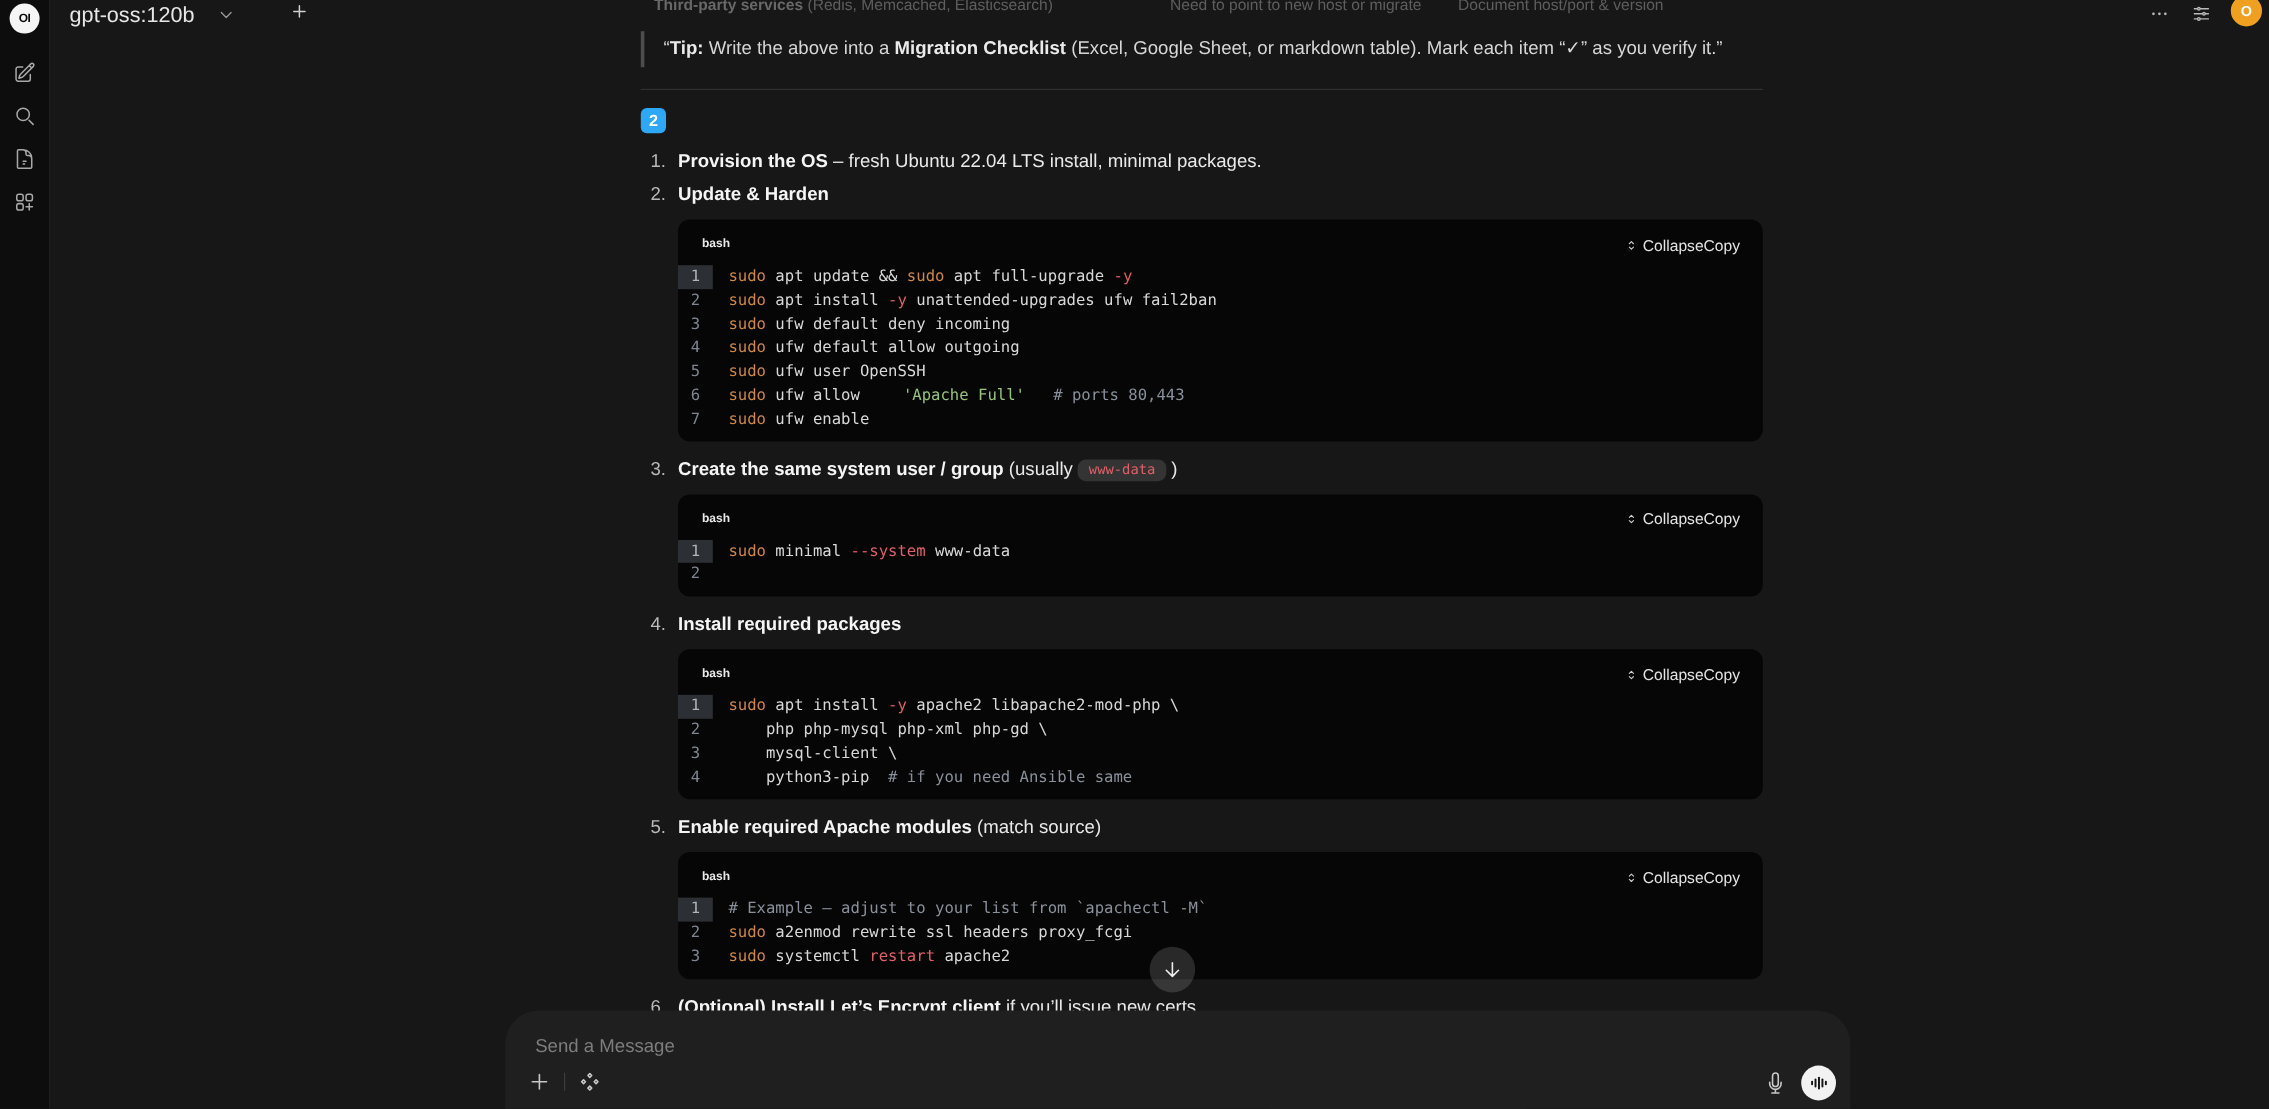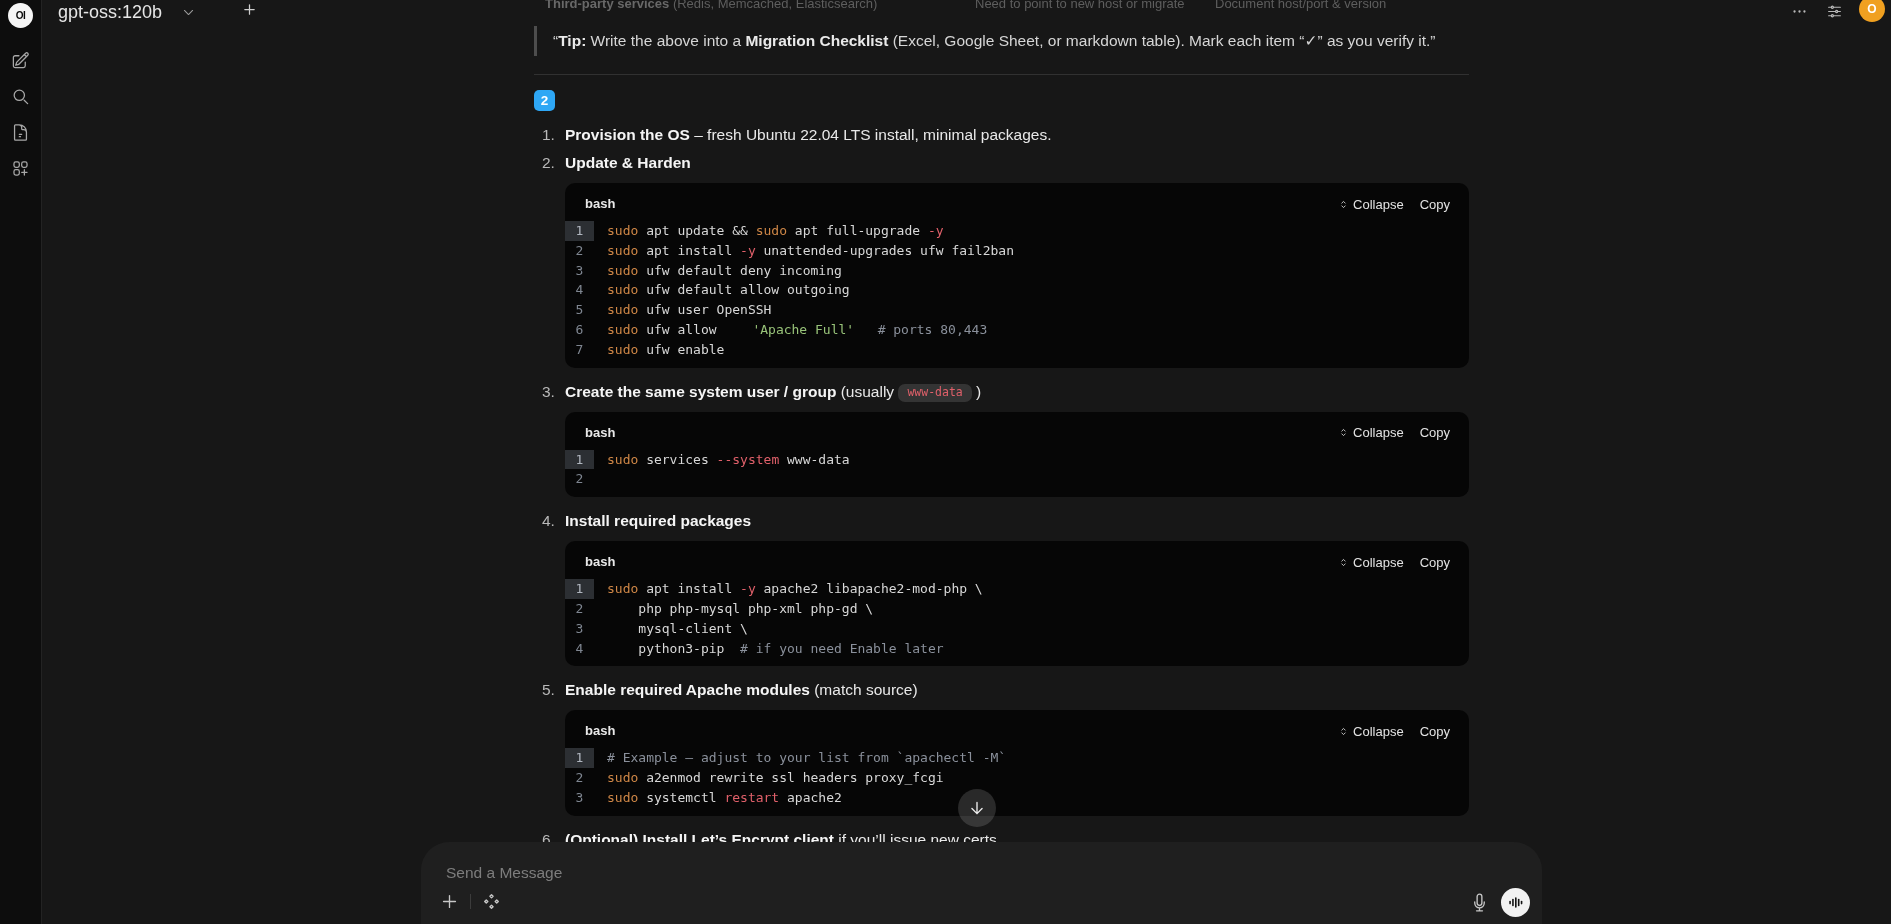--- a/index.html
+++ b/index.html
@@ -89,22 +89,22 @@
 
   .inline-code{
     display:inline-block;background:#343434;border-radius:7px;padding:1px 9px 2px;
     font-family:"DejaVu Sans Mono", monospace;font-size:11.5px;color:#e0606a;line-height:15px;
     vertical-align:1px;
   }
 
   
   .codeblock{margin:8px 0 12px;background:var(--code-bg);border-radius:10px;width:904px;overflow:hidden;}
   .cb-h{display:flex;justify-content:space-between;align-items:center;padding:9px 19px 4px 20px;}
-  .cb-lang{font-size:13px;font-weight:700;color:#e8e8e8;}
-  .cb-btns{display:flex;align-items:center;gap:16px;}
+  .cb-lang{font-size:10px;font-weight:700;color:#e8e8e8;}
+  .cb-btns{display:flex;align-items:center;gap:0;}
   .cb-btn{
     background:none;border:0;color:#e3e3e3;font-size:13px;font-weight:500;cursor:pointer;
     display:flex;align-items:center;gap:4px;font-family:"Liberation Sans",sans-serif;
   }
   .cb-btn svg{width:11px;height:11px;stroke:#cfcfcf;fill:none;stroke-width:2;stroke-linecap:round;stroke-linejoin:round;}
   .cb-body{padding:1px 0 8px;font-family:"DejaVu Sans Mono", monospace;font-size:13px;line-height:19.8px;}
   .cl{display:flex;}
   .ln{flex:none;width:29px;text-align:center;color:#7f8691;user-select:none;}
   .cl:first-child .ln{background:#2c2f33;color:#b0b6bf;}
   .lc{white-space:pre;padding-left:13px;}
@@ -280,21 +280,21 @@
                   </svg>
                 </span>
                 <span>Collapse</span>
               </button>
               <button class="cb-btn">Copy</button>
             </div>
           </div>
           <div class="cb-body">
             <div class="cl">
               <span class="ln">1</span>
-              <span class="lc"><span class="tk-k">sudo</span><span class="tk-p"> services </span><span class="tk-f">--system</span><span class="tk-p"> www-data</span></span>
+              <span class="lc"><span class="tk-k">sudo</span><span class="tk-p"> minimal </span><span class="tk-f">--system</span><span class="tk-p"> www-data</span></span>
             </div>
             <div class="cl">
               <span class="ln">2</span>
             </div>
           </div>
         </div></li>
       <li><span class="num">4.</span><b>Install required packages</b><div class="codeblock">
           <div class="cb-h">
             <span class="cb-lang">bash</span>
             <div class="cb-btns">
@@ -317,21 +317,21 @@
             <div class="cl">
               <span class="ln">2</span>
               <span class="lc"><span class="tk-p">    php php-mysql php-xml php-gd \</span></span>
             </div>
             <div class="cl">
               <span class="ln">3</span>
               <span class="lc"><span class="tk-p">    mysql-client \</span></span>
             </div>
             <div class="cl">
               <span class="ln">4</span>
-              <span class="lc"><span class="tk-p">    python3-pip  </span><span class="tk-c"># if you need Enable later</span></span>
+              <span class="lc"><span class="tk-p">    python3-pip  </span><span class="tk-c"># if you need Ansible same</span></span>
             </div>
           </div>
         </div></li>
       <li><span class="num">5.</span><b>Enable required Apache modules</b><span> (match source)</span><div class="codeblock">
           <div class="cb-h">
             <span class="cb-lang">bash</span>
             <div class="cb-btns">
               <button class="cb-btn">
                 <span>
                   <svg viewBox="0 0 24 24" width="11" height="11">

